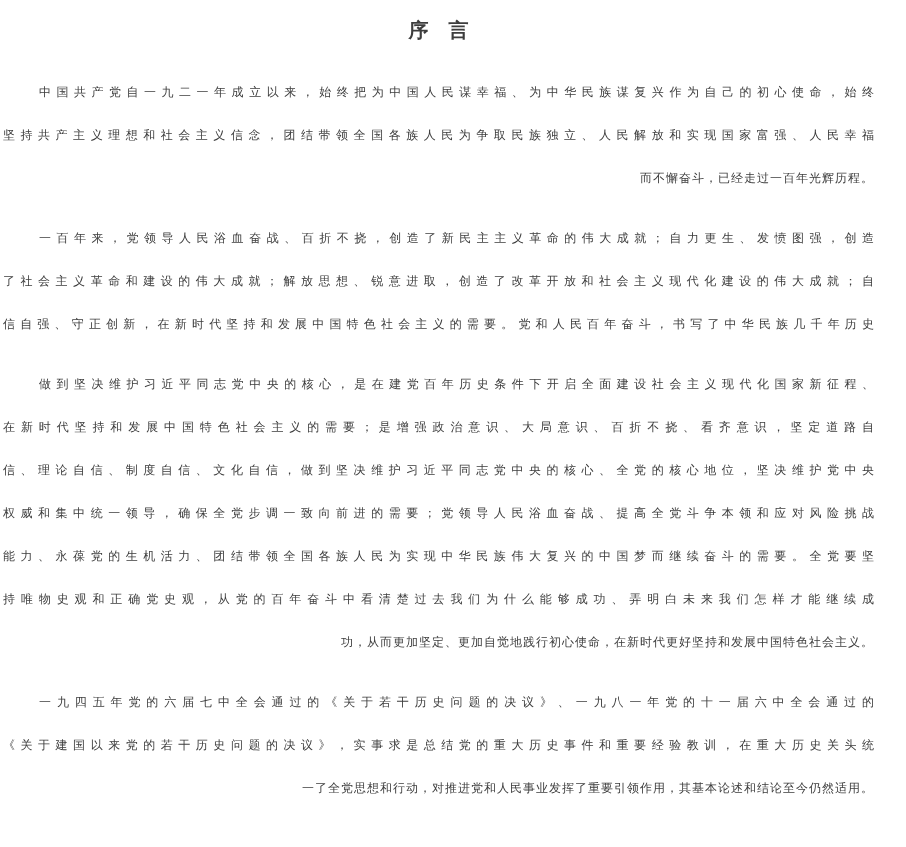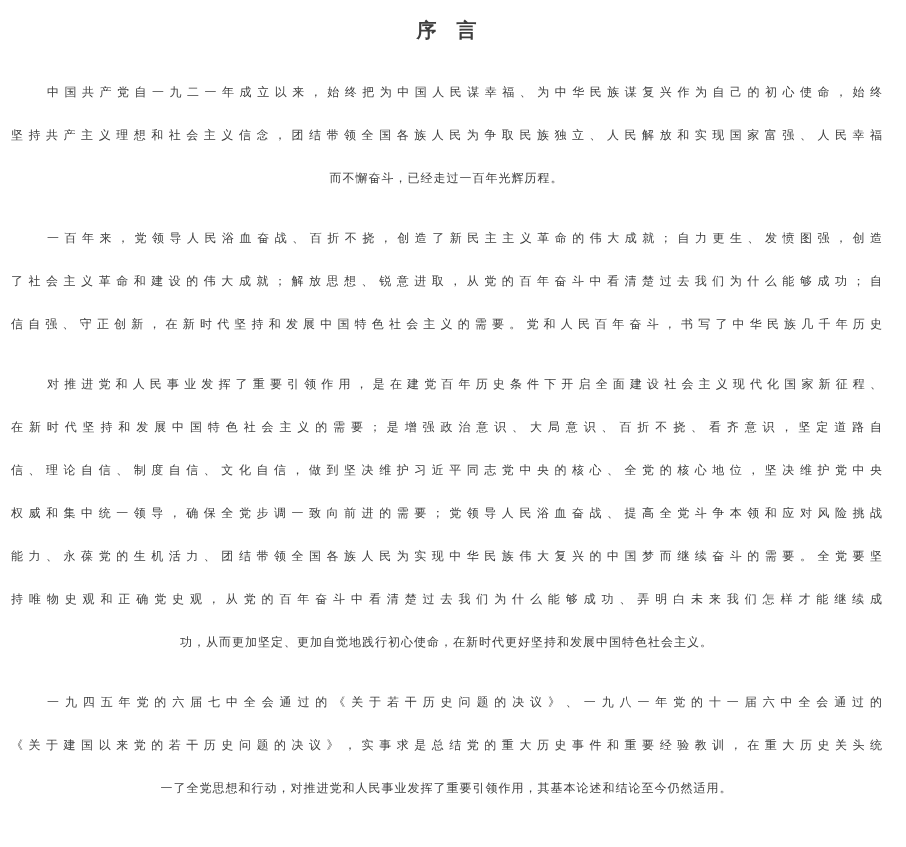--- a/index.html
+++ b/index.html
@@ -13,21 +13,20 @@
     overflow: hidden;
     font-family: "Liberation Sans", sans-serif;
     color: #3d3d3d;
   }
   .page {
     box-sizing: border-box;
     width: 874px;
     height: 847px;
     padding: 18px 0 0 3px;
     overflow: hidden;
-    margin-left: 8px;
   }
   .doc-title {
     margin: 0;
     font-size: 20px;
     line-height: 24px;
     font-weight: bold;
     text-align: center;
     color: #3d3d3d;
   }
   .doc-body {
@@ -42,46 +41,46 @@
     height: 43px;
     overflow: hidden;
     white-space: normal;
   }
   
   .line.justified {
     text-align: justify;
     text-align-last: justify;
   }
   .line.last {
-    text-align: center;
+    text-align: right;
     letter-spacing: 1px;
   }
   
   .line.first {
     text-indent: 36px;
   }
 </style>
 </head>
 <body>
 
 <div class="page">
   <h1 class="doc-title">序　言</h1>
   <div class="doc-body">
       <div class="paragraph">
         <div class="line first justified">中国共产党自一九二一年成立以来，始终把为中国人民谋幸福、为中华民族谋复兴作为自己的初心使命，始终</div>
         <div class="line justified">坚持共产主义理想和社会主义信念，团结带领全国各族人民为争取民族独立、人民解放和实现国家富强、人民幸福</div>
         <div class="line last">而不懈奋斗，已经走过一百年光辉历程。</div>
       </div>
       <div class="paragraph">
         <div class="line first justified">一百年来，党领导人民浴血奋战、百折不挠，创造了新民主主义革命的伟大成就；自力更生、发愤图强，创造</div>
-        <div class="line justified">了社会主义革命和建设的伟大成就；解放思想、锐意进取，从党的百年奋斗中看清楚过去我们为什么能够成功；自</div>
+        <div class="line justified">了社会主义革命和建设的伟大成就；解放思想、锐意进取，创造了改革开放和社会主义现代化建设的伟大成就；自</div>
         <div class="line justified">信自强、守正创新，在新时代坚持和发展中国特色社会主义的需要。党和人民百年奋斗，书写了中华民族几千年历史</div>
       </div>
       <div class="paragraph">
-        <div class="line first justified">对推进党和人民事业发挥了重要引领作用，是在建党百年历史条件下开启全面建设社会主义现代化国家新征程、</div>
+        <div class="line first justified">做到坚决维护习近平同志党中央的核心，是在建党百年历史条件下开启全面建设社会主义现代化国家新征程、</div>
         <div class="line justified">在新时代坚持和发展中国特色社会主义的需要；是增强政治意识、大局意识、百折不挠、看齐意识，坚定道路自</div>
         <div class="line justified">信、理论自信、制度自信、文化自信，做到坚决维护习近平同志党中央的核心、全党的核心地位，坚决维护党中央</div>
         <div class="line justified">权威和集中统一领导，确保全党步调一致向前进的需要；党领导人民浴血奋战、提高全党斗争本领和应对风险挑战</div>
         <div class="line justified">能力、永葆党的生机活力、团结带领全国各族人民为实现中华民族伟大复兴的中国梦而继续奋斗的需要。全党要坚</div>
         <div class="line justified">持唯物史观和正确党史观，从党的百年奋斗中看清楚过去我们为什么能够成功、弄明白未来我们怎样才能继续成</div>
         <div class="line last">功，从而更加坚定、更加自觉地践行初心使命，在新时代更好坚持和发展中国特色社会主义。</div>
       </div>
       <div class="paragraph">
         <div class="line first justified">一九四五年党的六届七中全会通过的《关于若干历史问题的决议》、一九八一年党的十一届六中全会通过的</div>
         <div class="line justified">《关于建国以来党的若干历史问题的决议》，实事求是总结党的重大历史事件和重要经验教训，在重大历史关头统</div>

